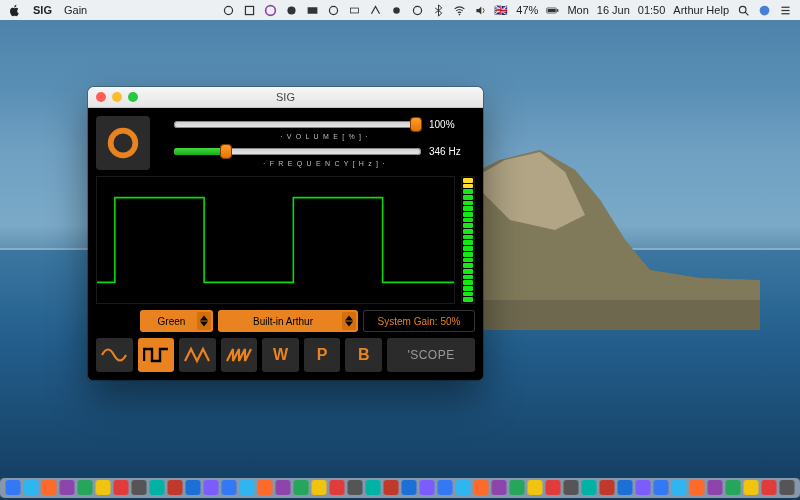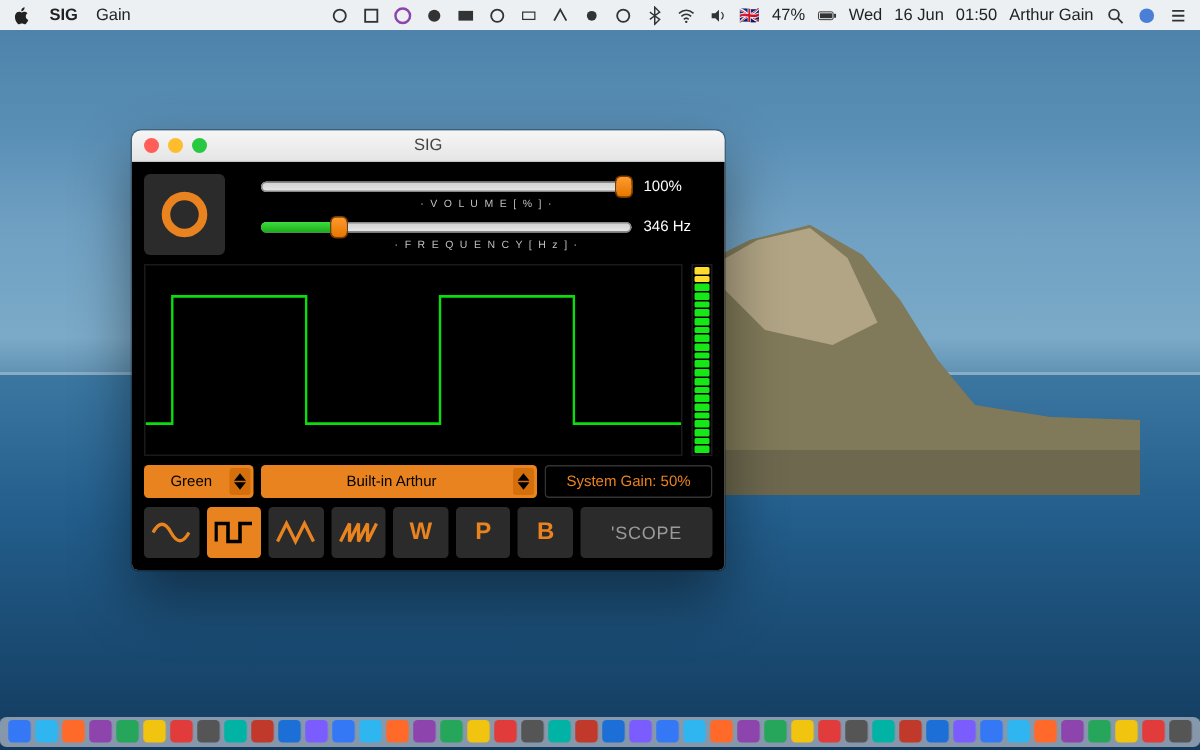--- a/index.html
+++ b/index.html
@@ -62,21 +62,21 @@
     background:linear-gradient(#ff9a2e,#e67600); box-shadow:0 0 0 1px #7a3d00; }
   .sval { width:46px; font-size:10px; color:#fff; text-align:left; }
   .slabel { font-size:7px; letter-spacing:1.2px; color:#bfbfbf; text-align:center; margin-top:1px; }
 
   .midrow { flex:1; display:flex; gap:6px; min-height:0; }
   .scope { flex:1; background:#000; border:1px solid #1a1a1a; position:relative; }
   .scope svg { position:absolute; inset:0; width:100%; height:100%; }
   .meter { width:14px; background:#000; border:1px solid #1a1a1a; display:flex; flex-direction:column-reverse; padding:1px; gap:1px; }
   .mseg { flex:1; border-radius:1px; }
 
-  .ctlrow { display:flex; gap:5px; height:22px; }
+  .ctlrow { display:flex; gap:5px; height:22px;margin-left:44px; }
   .sel { background:#e9831f; color:#000; font-size:10px; border-radius:3px;
     display:flex; align-items:center; justify-content:center; position:relative;
     padding:0 18px 0 8px; }
   .sel.small { width:73px; }
   .sel.big { flex:1; }
   .sel .chev { position:absolute; right:2px; top:2px; bottom:2px; width:14px;
     background:#d46f0c; border-radius:2px; display:flex; flex-direction:column;
     align-items:center; justify-content:center; gap:0; }
   .sel .chev svg { width:8px; height:6px; display:block; }
   .gain { width:112px; background:#000; color:#e9831f; font-size:10px;
@@ -185,24 +185,24 @@
         </span>
       <span class="txt">🇬🇧</span>
       <span class="txt">47%</span>
       <span class="ic">
           <svg viewBox="0 0 20 12">
             <rect x="1" y="2" width="15" height="8" rx="1.5" fill="none" stroke="#333"></rect>
             <rect x="2.5" y="3.5" width="12.5" height="5" fill="#333"></rect>
             <rect x="17" y="4" width="2" height="4" fill="#333"></rect>
           </svg>
         </span>
-      <span class="txt">Wed</span>
+      <span class="txt">Mon</span>
       <span class="txt">16 Jun</span>
       <span class="txt">01:50</span>
-      <span class="txt">Arthur Gain</span>
+      <span class="txt">Arthur Help</span>
       <span class="ic">
           <svg viewBox="0 0 16 16">
             <circle cx="7" cy="7" r="4" fill="none" stroke="#333" stroke-width="1.5"></circle>
             <line x1="10" y1="10" x2="14" y2="14" stroke="#333" stroke-width="1.5"></line>
           </svg>
         </span>
       <span class="ic">
           <svg viewBox="0 0 16 16">
             <circle cx="8" cy="8" r="6" fill="#4a7fd8"></circle>
           </svg>

